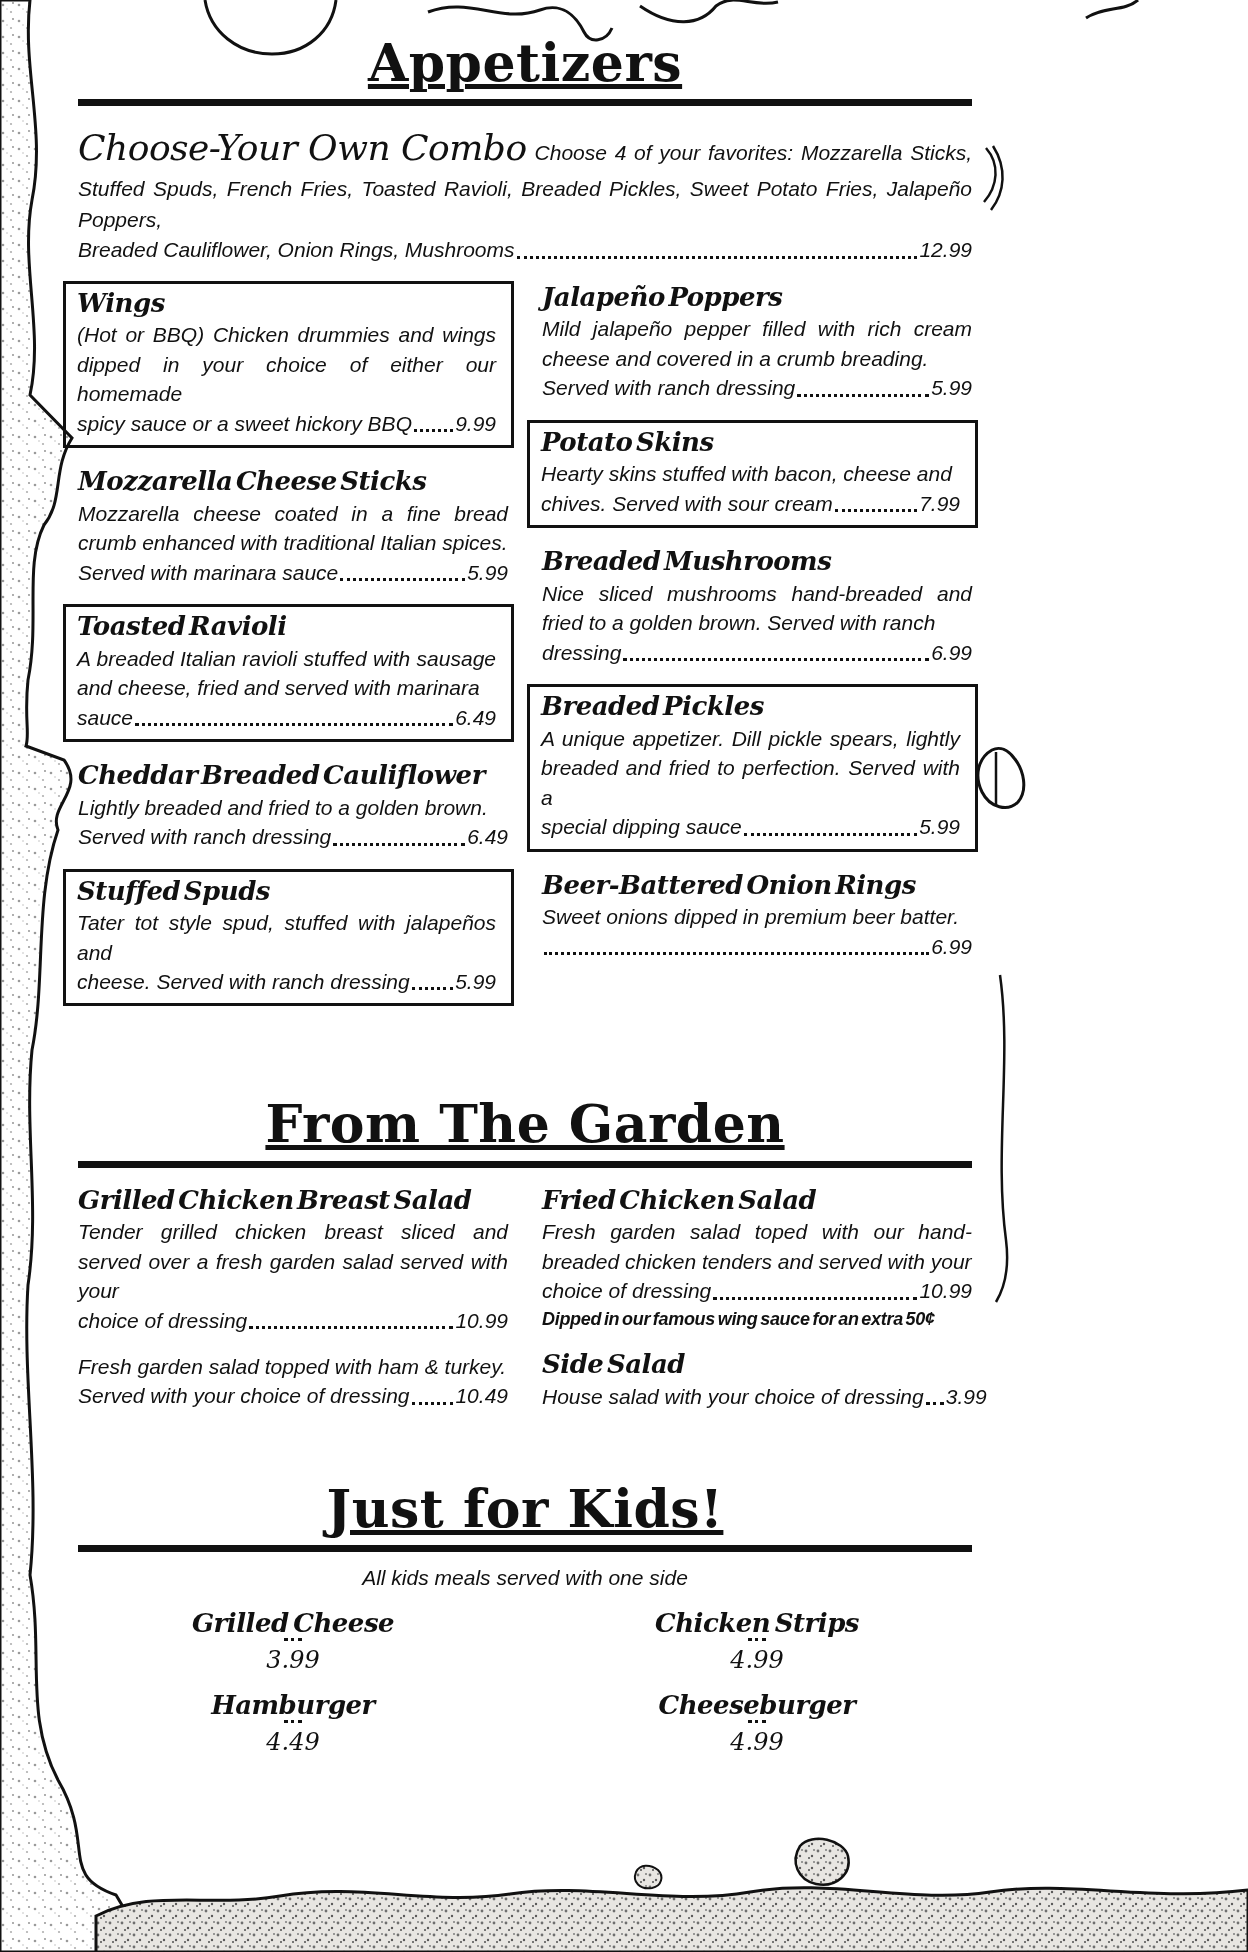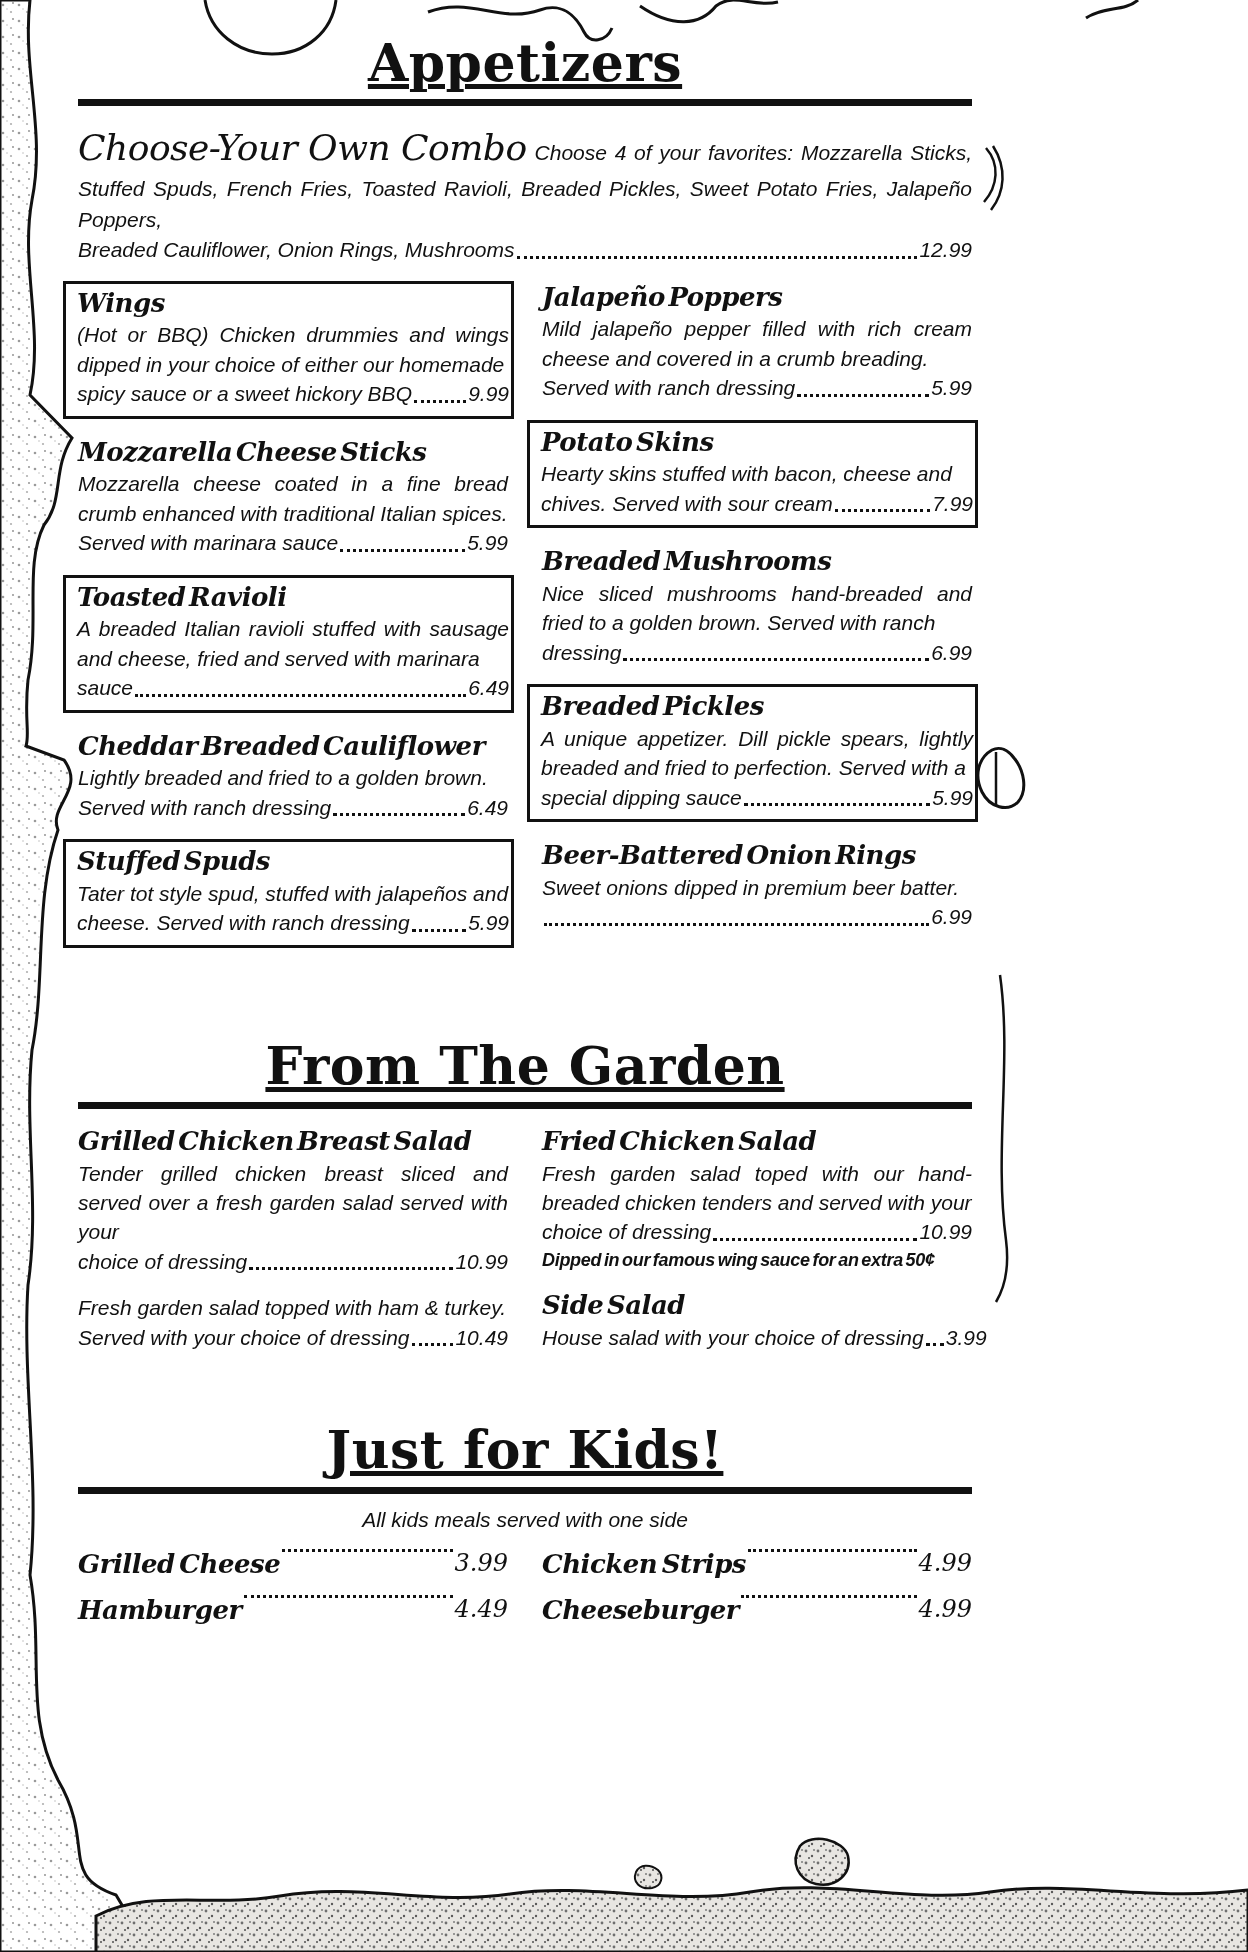--- a/index.html
+++ b/index.html
@@ -30,33 +30,33 @@
   .item { margin-bottom:17px; }
   .item-name {
     font-family:"DejaVu Serif", serif; font-style:italic; font-weight:700;
     font-size:26px; line-height:1.3; letter-spacing:-0.5px; word-spacing:-5px;
   }
   .item-desc { font:italic 400 21px/1.40 "Liberation Sans", sans-serif; text-align:justify; }
   .price-line { display:flex; align-items:flex-end; font:italic 400 21px/1.40 "Liberation Sans", sans-serif; }
   .tail { white-space:nowrap; }
   .dots { flex:1 1 auto; min-width:18px; border-bottom:3px dotted #111; margin:0 2px 6px 2px; }
   .price { white-space:nowrap; }
-  .boxed { border:3px solid #111; padding:3px 2px 7px 11px; margin-left:-15px; margin-right:-6px; }
+  .boxed { border:3px solid #111; padding:3px 15px 7px 11px; margin-left:-15px; margin-right:-6px; }
 
   .note-line {
     font:italic 700 18px/1.35 "Liberation Sans", sans-serif;
     letter-spacing:-0.3px; word-spacing:-2px; margin-top:1px;
   }
 
   .garden-title { margin-top:72px; }
   .kids-title { margin-top:52px; }
   .kids-note { text-align:center; font:italic 400 21px/1.3 "Liberation Sans", sans-serif; margin:12px 0 16px; }
   .kid-row {
-    display:flex; align-items:flex-start; margin-bottom:16px;
-    font-family:"DejaVu Serif", serif; font-style:italic;
+    display:flex; align-items:center; margin-bottom:16px;
+    font-family:"DejaVu Serif", serif; font-style:italic;flex-direction:column;
   }
   .kid-name { font-weight:700; font-size:26px; letter-spacing:-0.5px; word-spacing:-4px; white-space:nowrap; }
   .kid-price { font-weight:400; font-size:24px; white-space:nowrap; }
   .kid-row .dots { border-bottom:3px dotted #111; margin-bottom:5px; }
 </style>
 </head>
 <body>
 
 <svg class="decor" width="1248" height="1952" viewBox="0 0 1248 1952" aria-hidden="true">
   <defs>

